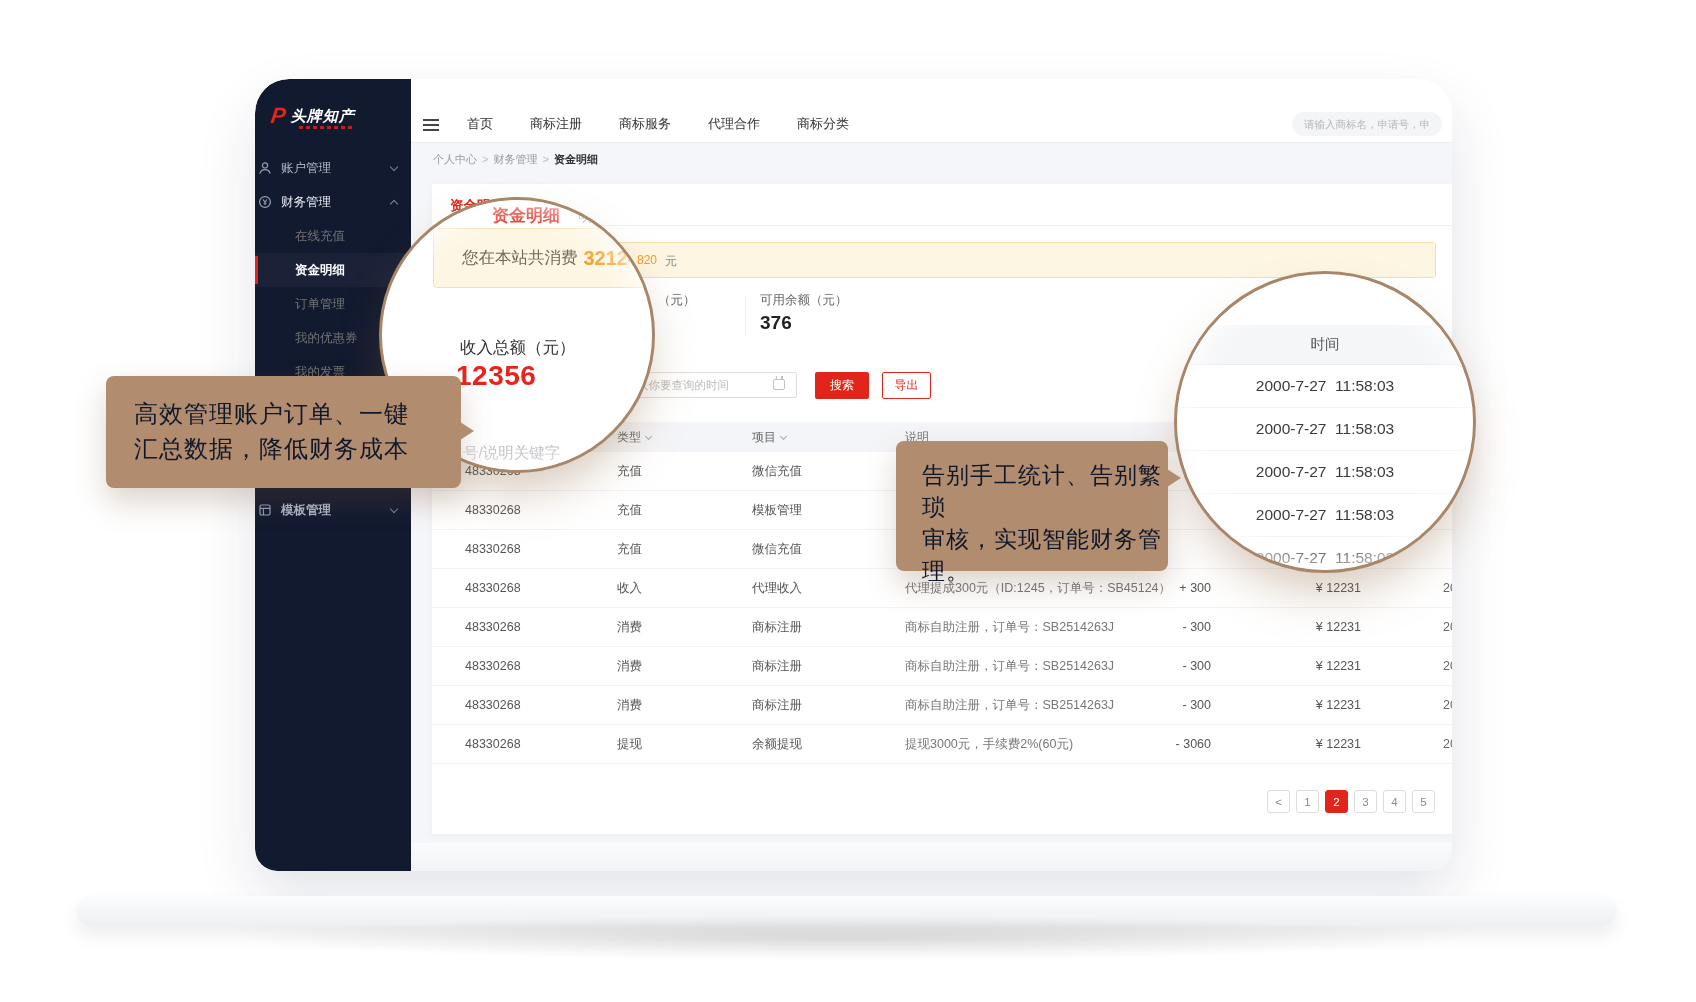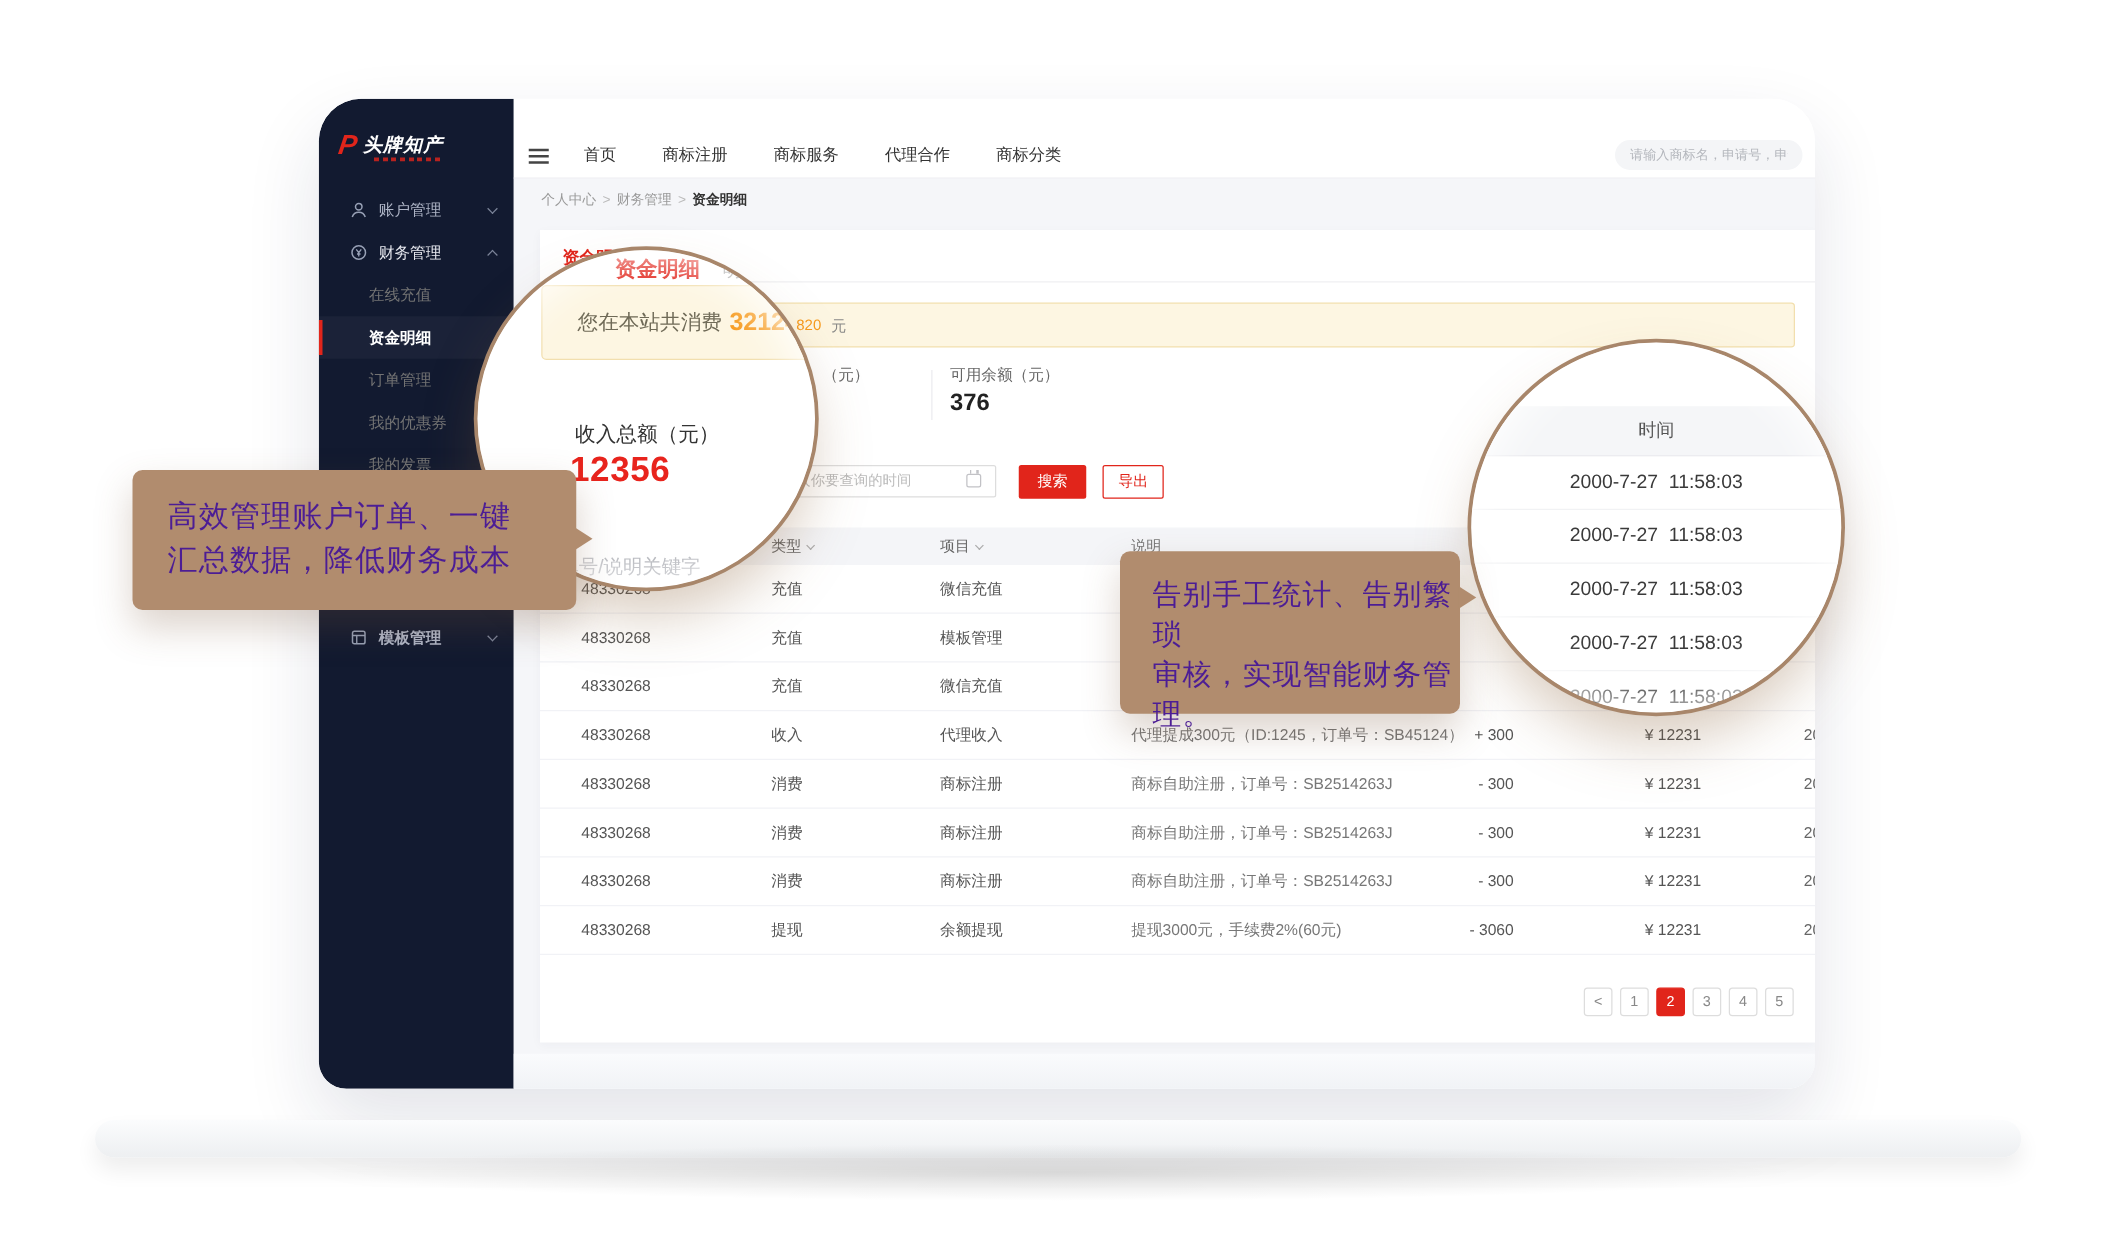--- a/index.html
+++ b/index.html
@@ -20,21 +20,21 @@
   .sidebar { position:absolute; left:0; top:0; width:156px; height:100%;
     background:#121a30; border-radius:34px 0 0 22px; }
   .logo { position:absolute; left:16px; top:26px; display:flex; align-items:center; }
   .logo-mark { color:#e1251b; font-weight:bold; font-style:italic; font-size:22px;
     transform:skew(-8deg); margin-right:5px; line-height:1; }
   .logo-text { color:#fff; font-weight:bold; font-style:italic; font-size:15px; letter-spacing:1px; }
   .logo-sub { position:absolute; left:44px; top:47px; width:56px; height:3px;
     background:repeating-linear-gradient(90deg,#e1251b 0 4px,transparent 4px 7px); opacity:.8; }
   .menu { position:absolute; left:0; top:72px; width:100%; }
   .mitem { position:relative; height:34px; display:flex; align-items:center;
-    padding-left:25px; color:#8d95aa; font-size:12.5px; cursor:default; }
+    padding-left:3px; color:#8d95aa; font-size:12.5px; cursor:default; }
   .mitem .ic { width:14px; height:14px; margin-right:9px; display:inline-flex; }
   .mitem.parent { color:#aeb5c6; }
   .mitem.sub { padding-left:40px; color:#737373; }
   .mitem.active { color:#ffffff; font-weight:bold; background:rgba(255,255,255,.04); }
   .mitem.active::before { content:""; position:absolute; left:0; top:3px; bottom:3px; width:3px; background:#e1251b; }
   .chev { position:absolute; right:14px; width:6px; height:6px;
     border-right:1.5px solid #7c8499; border-bottom:1.5px solid #7c8499; }
   .chev.down { transform:rotate(45deg); margin-top:-3px; }
   .chev.up { transform:rotate(-135deg); margin-top:3px; }
   .gap-template { margin-top:104px;font-weight:bold; }
@@ -128,21 +128,21 @@
   .m-thf { position:absolute; left:50px; top:243px; font-size:15.5px; color:#aeb0b6; white-space:nowrap; }
 
   .m-band { position:absolute; left:0; top:51px; width:100%; height:40px; background:#f5f6f8;
     border-bottom:1px solid #ececf0; display:flex; align-items:center; justify-content:center;
     font-size:14.5px; color:#555; }
   .m-times { position:absolute; left:0; top:91px; width:100%; }
   .m-trow { height:43px; display:flex; align-items:center; justify-content:center;
     border-bottom:1px solid #f1f2f4; font-size:15.5px; color:#3a3a3a; white-space:pre; }
 
   
-  .callout { position:absolute; background:#b18c6e; border-radius:8px; color:#4c1d95;
+  .callout { position:absolute; background:#b18c6e; border-radius:8px; color:#0f172a;
     box-shadow:0 14px 30px rgba(120,85,55,.25); }
   .callout .arrow { position:absolute; right:-13px; width:0; height:0;
     border-top:9px solid transparent; border-bottom:9px solid transparent; border-left:14px solid #b18c6e; }
   .co-left { left:106px; top:376px; width:355px; height:112px; padding:20px 0 0 28px; }
   .co-left .arrow { top:46px; }
   .co-left .line { font-size:24px; line-height:35px; letter-spacing:1px; }
   .co-right { left:896px; top:441px; width:272px; height:130px; padding:18px 0 0 26px; }
   .co-right .arrow { top:28px; }
   .co-right .line { font-size:23px; line-height:32px; letter-spacing:1px; }
 </style>

